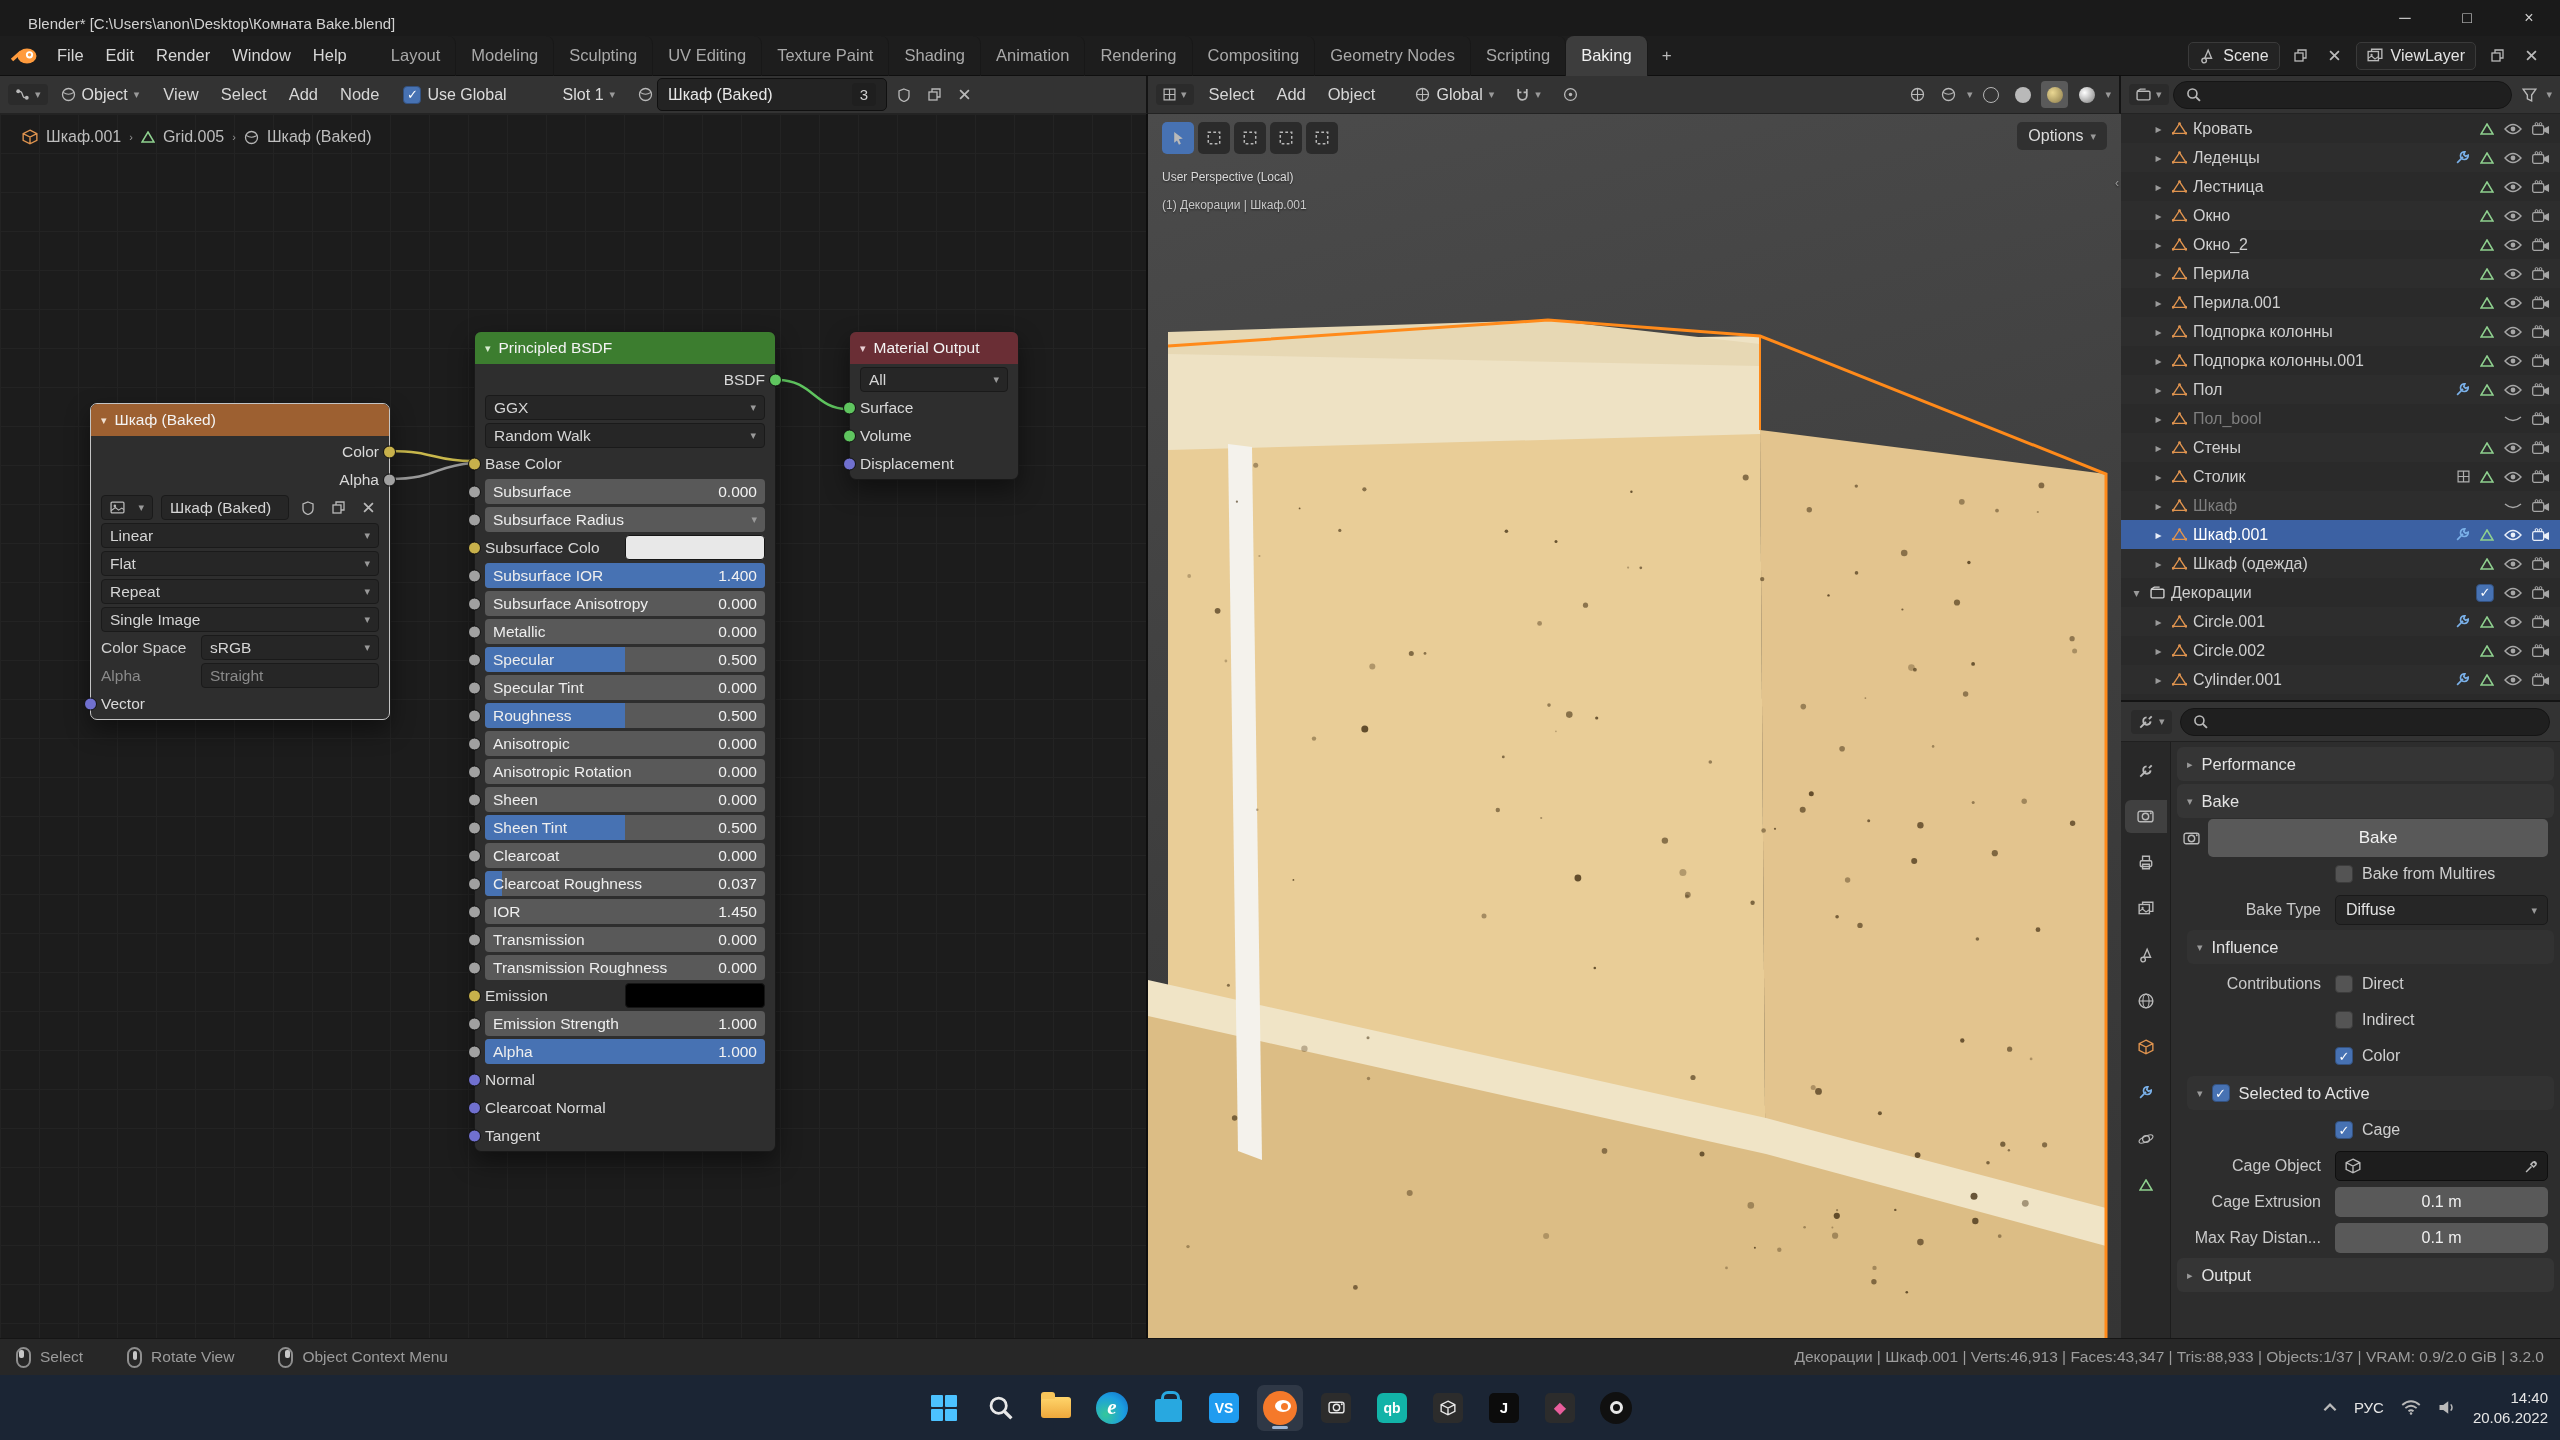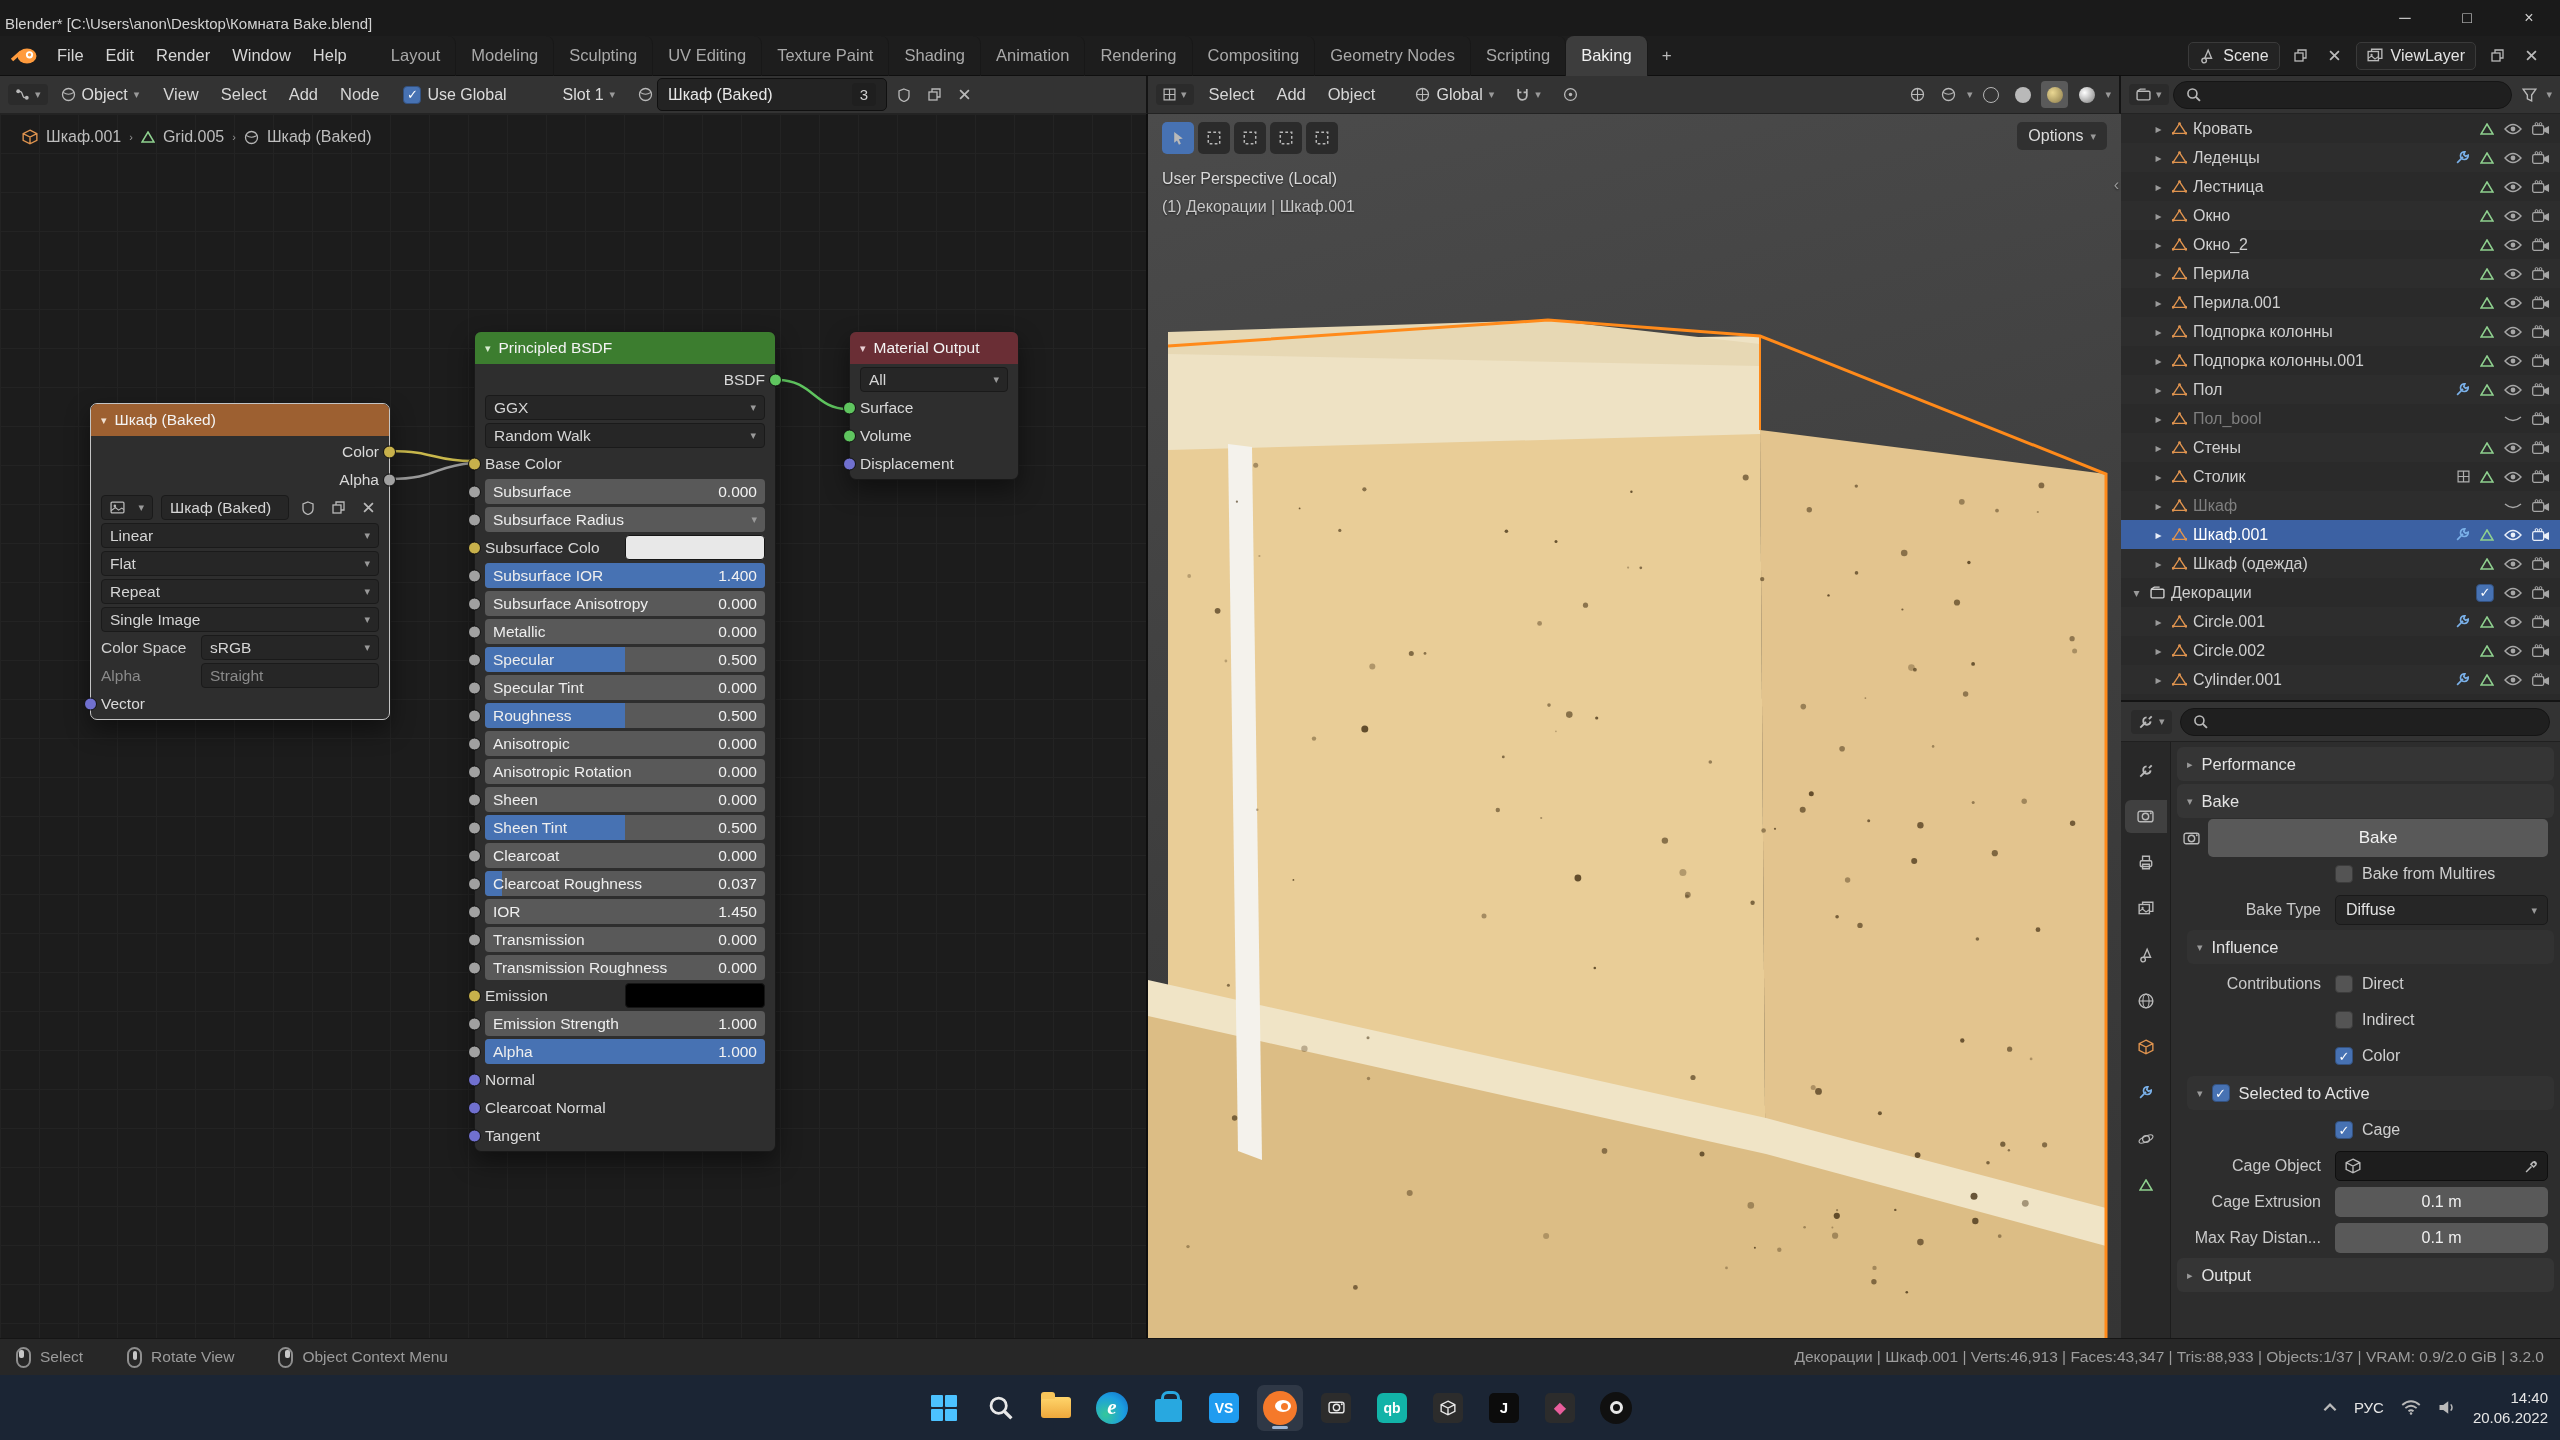--- a/index.html
+++ b/index.html
@@ -2,21 +2,21 @@
 <html><head>
 <meta charset="utf-8">
 <style>
 *{margin:0;padding:0;box-sizing:border-box}
 body{background:#000;font-family:"Liberation Sans","DejaVu Sans",sans-serif}
 #root{position:relative;width:2560px;height:1440px;background:#1d1d1d;color:#cfcfcf;font-size:16px;overflow:hidden}
 .ic{display:inline-flex;align-items:center;justify-content:center;color:#b9b9b9;flex:none}
 .ic svg{display:block}
 .chev{font-size:11px;color:#9a9a9a;flex:none}
 
-#titlebar{position:absolute;left:0;top:0;right:0;height:48px;background:#1a1a1a;display:flex;align-items:center;padding-left:5px;color:#d2d2d2;font-size:15px;border-bottom:1px solid #000}
+#titlebar{position:absolute;left:0;top:0;right:0;height:48px;background:#1a1a1a;display:flex;align-items:center;padding-left:28px;color:#d2d2d2;font-size:15px;border-bottom:1px solid #000}
 #win-controls{position:absolute;right:0;top:0;height:35px;display:flex}
 .winbtn{width:62px;height:35px;display:flex;align-items:center;justify-content:center;color:#cfcfcf;font-size:16px}
 
 #menubar{position:absolute;left:0;top:36px;right:0;height:40px;background:#1d1d1d;display:flex;align-items:center;gap:2px;padding:0 10px;border-bottom:1px solid #0f0f0f}
 .mitem{padding:6px 11px;border-radius:4px;color:#d6d6d6;font-size:16.5px}
 #workspace-tabs{display:flex;margin-left:16px;height:40px;align-items:stretch}
 .tab{display:flex;align-items:center;padding:0 15px;font-size:16.5px;color:#a9a9a9;border-radius:8px 8px 0 0;border-right:1px solid #181818}
 .tab.active{background:#3d3d3d;color:#f1f1f1}
 .tab-add{padding:6px 12px;color:#bbb;font-size:17px}
 #menubar-right{margin-left:auto;display:flex;align-items:center;gap:8px;padding-right:6px}
@@ -48,21 +48,21 @@
 .slider .val{position:relative;z-index:1;margin-left:8px;color:#f2f2f2}
 .ndd{flex:1;height:25px;background:#262626;border:1px solid #1a1a1a;border-radius:4px;display:flex;align-items:center;padding:0 8px;color:#d5d5d5;gap:6px}
 .ndd .chev{margin-left:auto}
 .sock{position:absolute;width:13px;height:13px;border-radius:50%;border:1.5px solid #101010;top:50%;transform:translateY(-50%);z-index:2}
 .sock.in{left:-17px}.sock.out{right:-17px}
 .sock.yellow{background:#c8b14b}.sock.gray{background:#a1a1a1}.sock.purple{background:#7070cf}.sock.green{background:#5fc55f}
 .swatch{width:140px;height:25px;border-radius:4px;border:1px solid #161616;margin-left:auto}
 .dimtext{color:#8a8a8a}
 
 #viewport{position:absolute;left:1148px;top:114px;width:973px;height:1224px;overflow:hidden;background:linear-gradient(165deg,#4b4b4b,#3d3d3d 55%,#353535)}
-.vtext{position:absolute;color:#dadada;text-shadow:0 1px 2px rgba(0,0,0,.55);font-size:16px}
+.vtext{position:absolute;color:#dadada;text-shadow:0 1px 2px rgba(0,0,0,.55);font-size:12px}
 #vp-tools{position:absolute;left:14px;top:8px;display:flex;gap:4px}
 .tbtn{width:32px;height:32px;border-radius:5px;background:rgba(38,38,38,.85);display:flex;align-items:center;justify-content:center;color:#cfcfcf}
 .tbtn.active{background:#4772b3;color:#fff}
 #vp-options{position:absolute;right:14px;top:8px;display:flex;align-items:center;gap:7px;background:rgba(40,40,40,.72);border-radius:5px;padding:5px 11px;color:#ddd}
 .shade{width:27px;height:27px;border-radius:4px;display:flex;align-items:center;justify-content:center}
 .shade.active{background:#5a5a5a}
 .ball{width:16px;height:16px;border-radius:50%}
 .ball.wire{border:1.6px solid #b5b5b5}
 .ball.solid{background:#b9b9b9}
 .ball.mat{background:radial-gradient(circle at 35% 35%,#ead792,#8a7a4a)}

